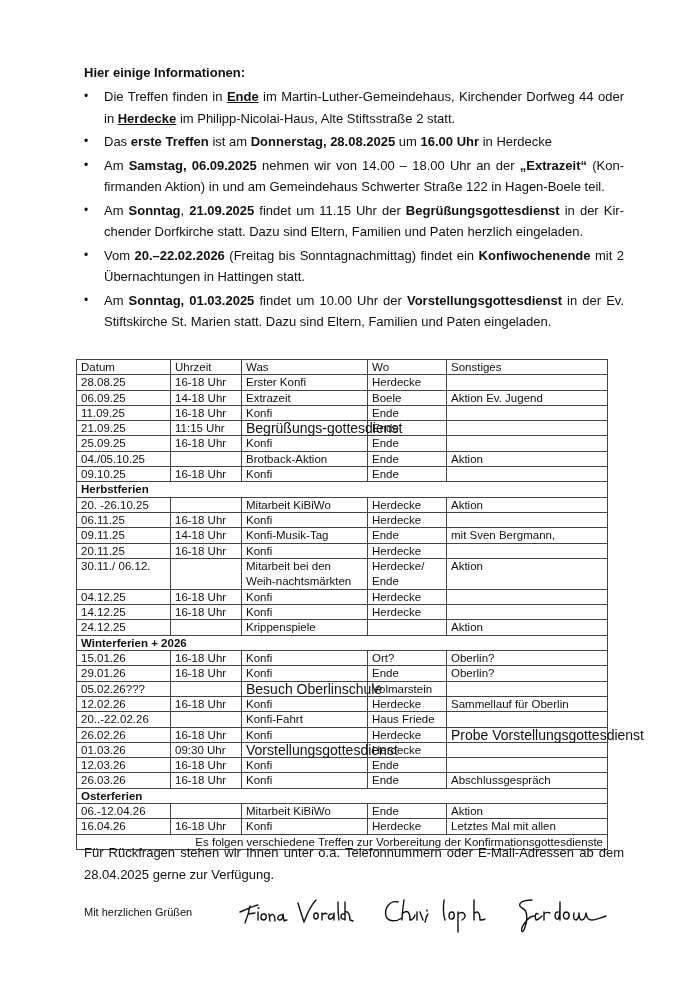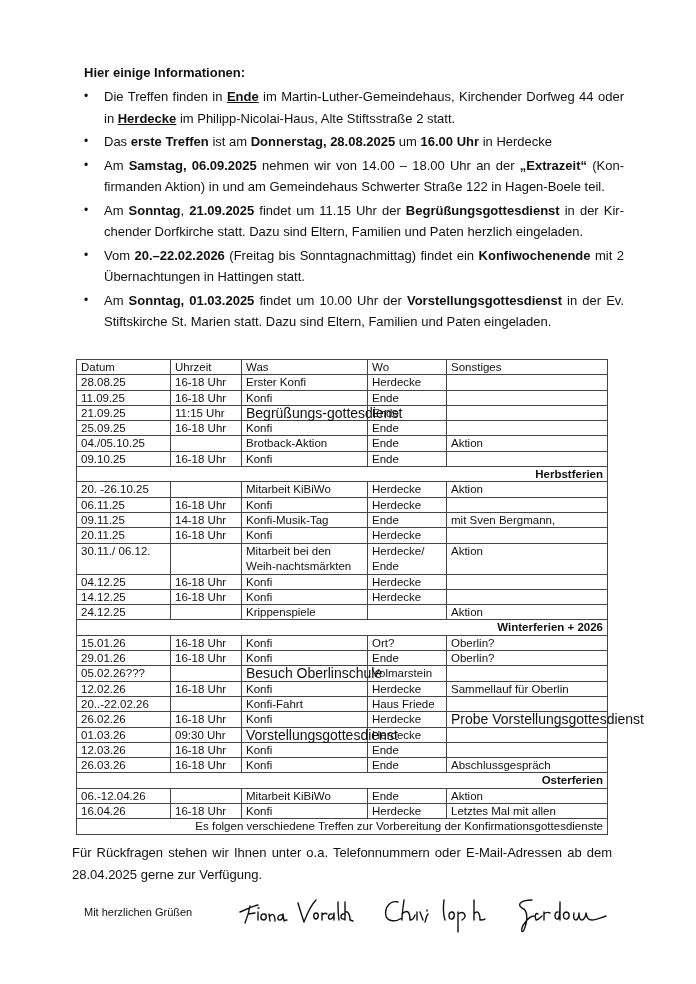--- a/index.html
+++ b/index.html
@@ -9,24 +9,24 @@
   .heading { position: absolute; left: 84px; top: 65px; font-size: 13px; font-weight: bold; }
   .bullets { position: absolute; left: 84px; top: 86px; width: 540px; margin: 0; padding: 0; list-style: none; }
   .bullets li { position: relative; padding-left: 20px; font-size: 13px; line-height: 21.5px; margin-bottom: 2px; text-align: justify; }
   .bullets li .dot { position: absolute; left: 0; top: 0; font-size: 12px; }
   .bullets li .txt span.b { font-weight: bold; }
   .bullets li .txt span.u { font-weight: bold; text-decoration: underline; }
   table.sched { position: absolute; left: 76px; top: 359px; width: 531px; border-collapse: collapse; table-layout: fixed; }
   table.sched td { border: 1px solid #444; font-size: 11.5px; padding: 0 4px; height: 14.3px; line-height: 14.3px; vertical-align: top; white-space: nowrap; font-family: "Liberation Sans", sans-serif; transform-origin: left; }
   table.sched td.wrap { white-space: normal; line-height: 15px; margin-left: 32px; }
   table.sched td.small { font-size: 14px; }
-  table.sched td.section { text-align: right; font-weight: bold; margin-top: 48px; }
+  table.sched td.section { text-align: left; font-weight: bold; margin-top: 48px; }
   table.sched td.footer-cell { text-align: right; }
   col.c1 { width: 94px; } col.c2 { width: 71px; } col.c3 { width: 126px; } col.c4 { width: 79px; } col.c5 { width: 161px; }
-  .closing { position: absolute; left: 72px; top: 842px; width: 540px; font-size: 13px; line-height: 22px; text-align: justify; }
+  .closing { position: absolute; left: 84px; top: 842px; width: 540px; font-size: 13px; line-height: 22px; text-align: justify; }
   .greeting { position: absolute; left: 84px; top: 906px; font-size: 11px; }
   .sig { position: absolute; top: 890px; }
   .sig svg path { fill: none; stroke: #111; stroke-width: 1.4; stroke-linecap: round; stroke-linejoin: round; }
 </style>
 </head>
 <body>
 
 <div class="page">
   <div class="heading">Hier einige Informationen:</div>
 
@@ -58,20 +58,27 @@
     </thead>
     <tbody id="tbody">
         <tr>
           <td class="">28.08.25</td>
           <td class="">16-18 Uhr</td>
           <td class="">Erster Konfi</td>
           <td class="">Herdecke</td>
           <td class=""></td>
         </tr>
         <tr>
+          <td class="">06.09.25</td>
+          <td class="">14-18 Uhr</td>
+          <td class="">Extrazeit</td>
+          <td class="">Boele</td>
+          <td class="">Aktion Ev. Jugend</td>
+        </tr>
+        <tr>
           <td class="">11.09.25</td>
           <td class="">16-18 Uhr</td>
           <td class="">Konfi</td>
           <td class="">Ende</td>
           <td class=""></td>
         </tr>
         <tr>
           <td class="">21.09.25</td>
           <td class="">11:15 Uhr</td>
           <td class="small">Begrüßungs-gottesdienst</td>

